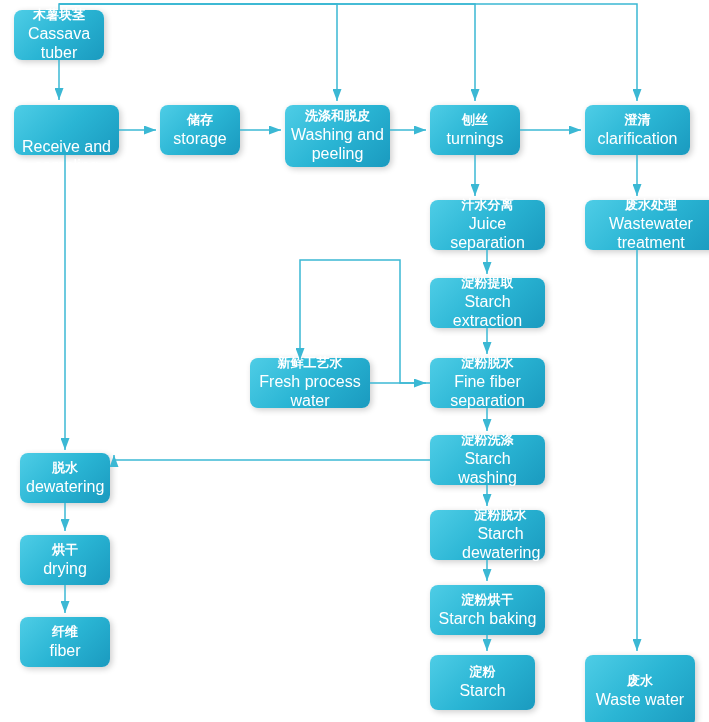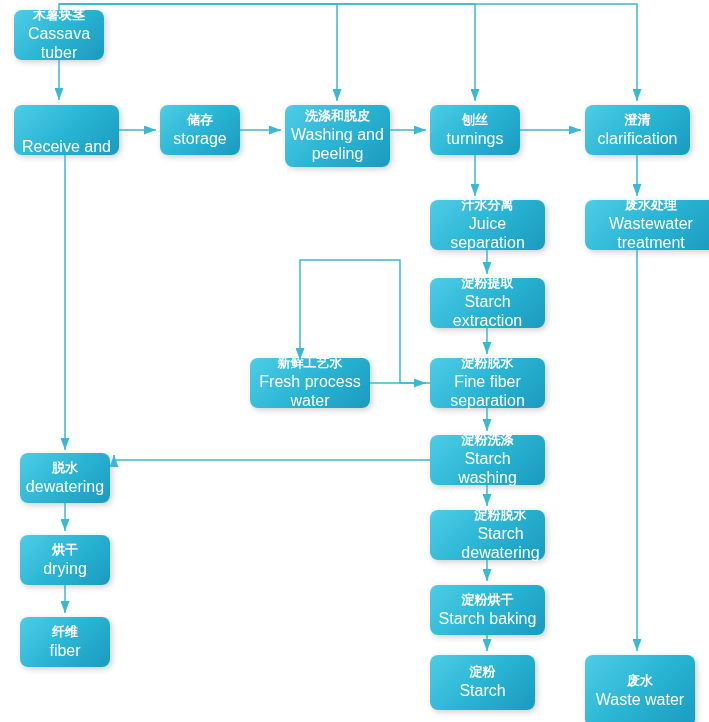--- a/index.html
+++ b/index.html
@@ -20,21 +20,20 @@
     }
 
     .node {
       position: absolute;
       background: linear-gradient(135deg, #4ecde6 0%, #2ab5d4 50%, #1a9abf 100%);
       border-radius: 8px;
       color: #fff;
       text-align: center;
       display: flex;
       flex-direction: column;
-      align-items: center;
       justify-content: center;
       padding: 4px 6px;
       box-shadow: 2px 2px 6px rgba(0,0,0,0.2);
       cursor: default;
     }
 
     .node .zh {
       font-size: 13px;
       font-weight: bold;
       line-height: 1.3;

